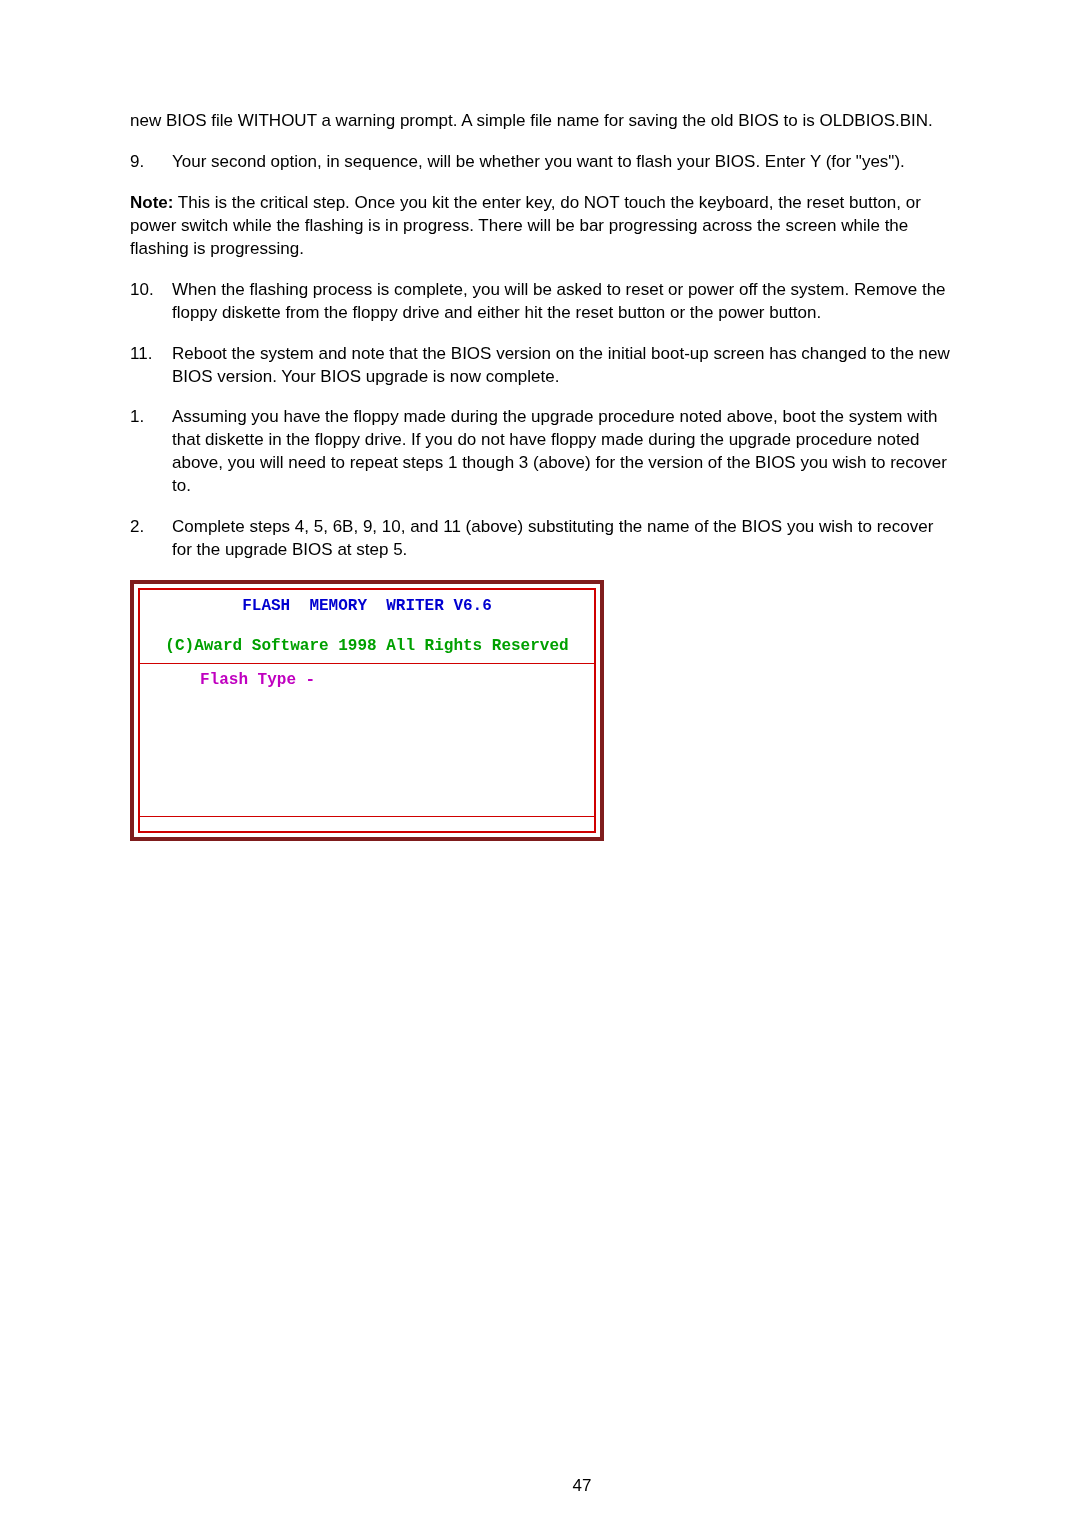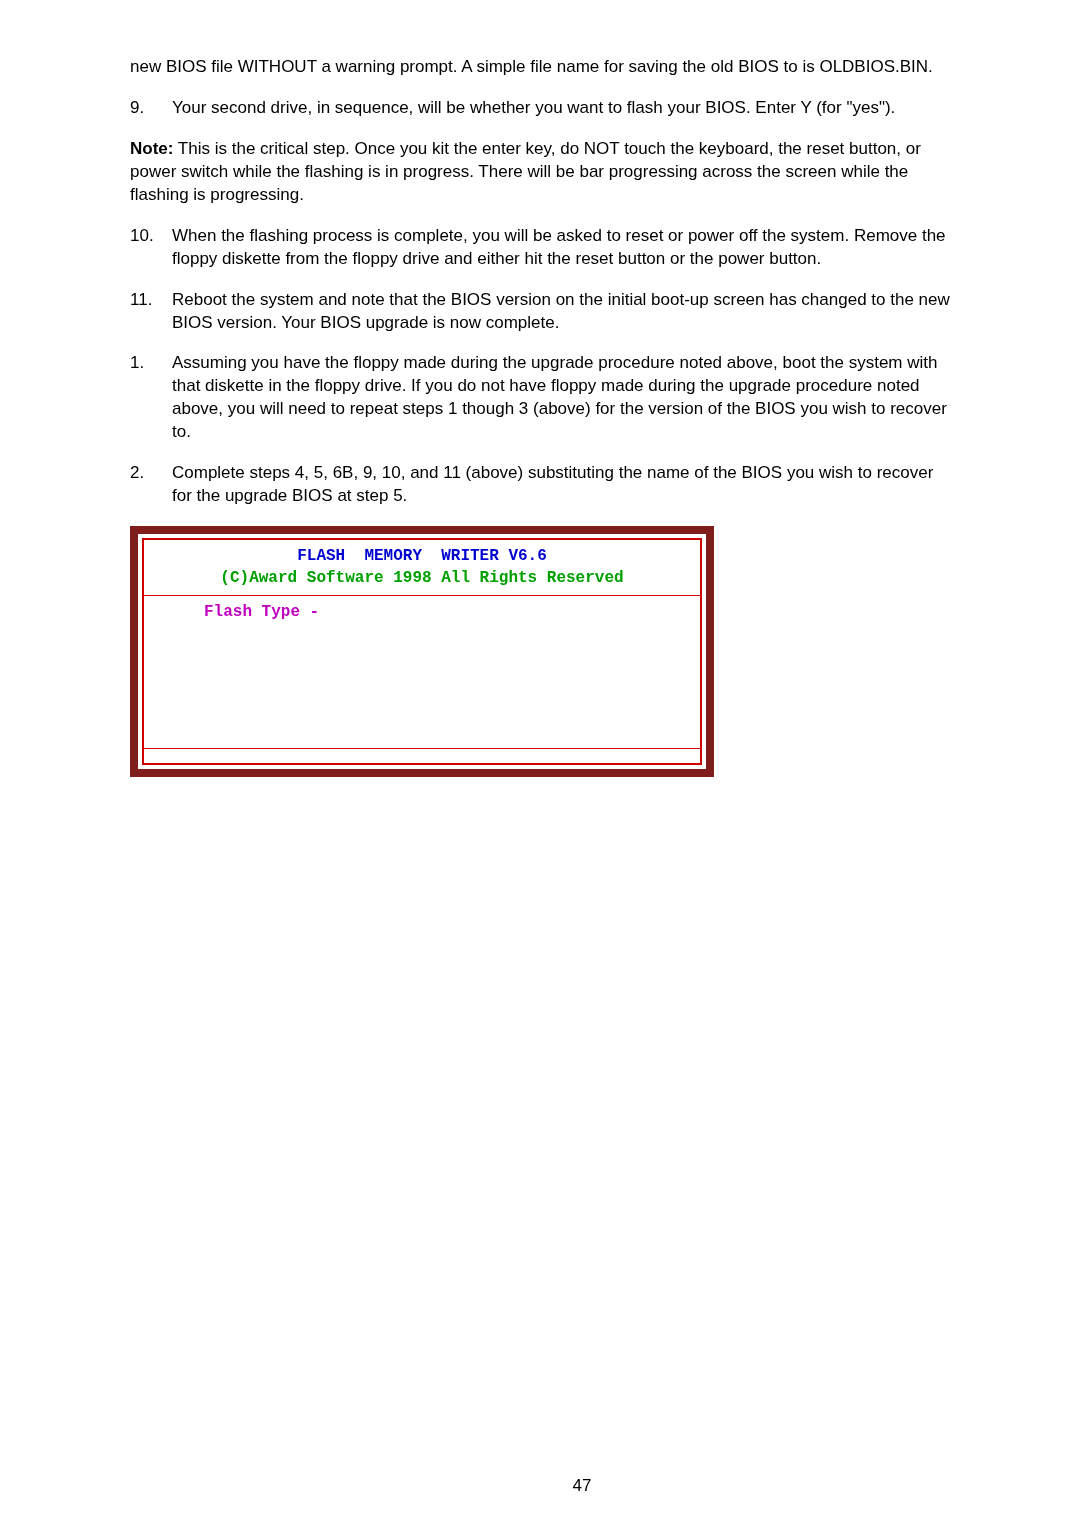--- a/index.html
+++ b/index.html
@@ -8,21 +8,21 @@
     background: #ffffff;
     font-family: Verdana, Geneva, sans-serif;
     font-size: 17px;
     color: #000000;
     line-height: 1.35;
   }
   .page {
     width: 1080px;
     min-height: 1528px;
     box-sizing: border-box;
-    padding: 56px 130px 0 130px;
+    padding: 110px 130px 0 130px;
     position: relative;
   }
   .para {
     margin: 0 0 18px 0;
   }
   .ol-item {
     display: flex;
     margin: 0 0 18px 0;
   }
   .ol-item .num {
@@ -37,22 +37,22 @@
   }
   .note-label {
     font-weight: bold;
   }
   
   .bios-wrap {
     margin-top: 8px;
     margin-left: 0;
   }
   .bios-outer {
-    border: 8px solid #7f1d1d;
-    width: 584px;
+    border: 4px solid #7f1d1d;
+    width: 474px;
     padding: 4px;
     box-sizing: border-box;
     background: #ffffff;
   }
   .bios-inner {
     border: 2px solid #d00000;
     width: 100%;
     box-sizing: border-box;
     font-family: "Courier New", Courier, monospace;
     font-weight: bold;
@@ -63,20 +63,21 @@
   }
   .bios-title {
     color: #0000d0;
     text-align: center;
     white-space: pre;
   }
   .bios-copy {
     color: #00a000;
     text-align: center;
     white-space: pre;
+    margin-top: 18px;
   }
   .bios-hr {
     border: none;
     border-top: 1px solid #d00000;
     margin: 6px -10px 6px -10px;
   }
   .bios-flash {
     color: #c000c0;
     padding-left: 50px;
     white-space: pre;
@@ -116,21 +117,21 @@
 </style>
 </head>
 <body>
 
 <div class="page">
 
   <p class="para">new BIOS file WITHOUT a warning prompt.  A simple file name for saving the old BIOS to is OLDBIOS.BIN.</p>
 
   <div class="ol-item">
     <div class="num">9.</div>
-    <div class="body">Your second drive, in sequence, will be whether you want to flash your BIOS.  Enter Y (for "yes").</div>
+    <div class="body">Your second option, in sequence, will be whether you want to flash your BIOS.  Enter Y (for "yes").</div>
   </div>
 
   <p class="para">
     <span class="note-label">Note:</span><span> This is the critical step.  Once you kit the enter key, do NOT touch the keyboard, the reset button, or power switch while the flashing is in progress.  There will be bar progressing across the screen while the flashing is progressing.</span>
   </p>
 
   <div class="ol-item">
     <div class="num">10.</div>
     <div class="body">When the flashing process is complete, you will be asked to reset or power off the system.  Remove the floppy diskette from the floppy drive and either hit the reset button or the power button.</div>
   </div>

